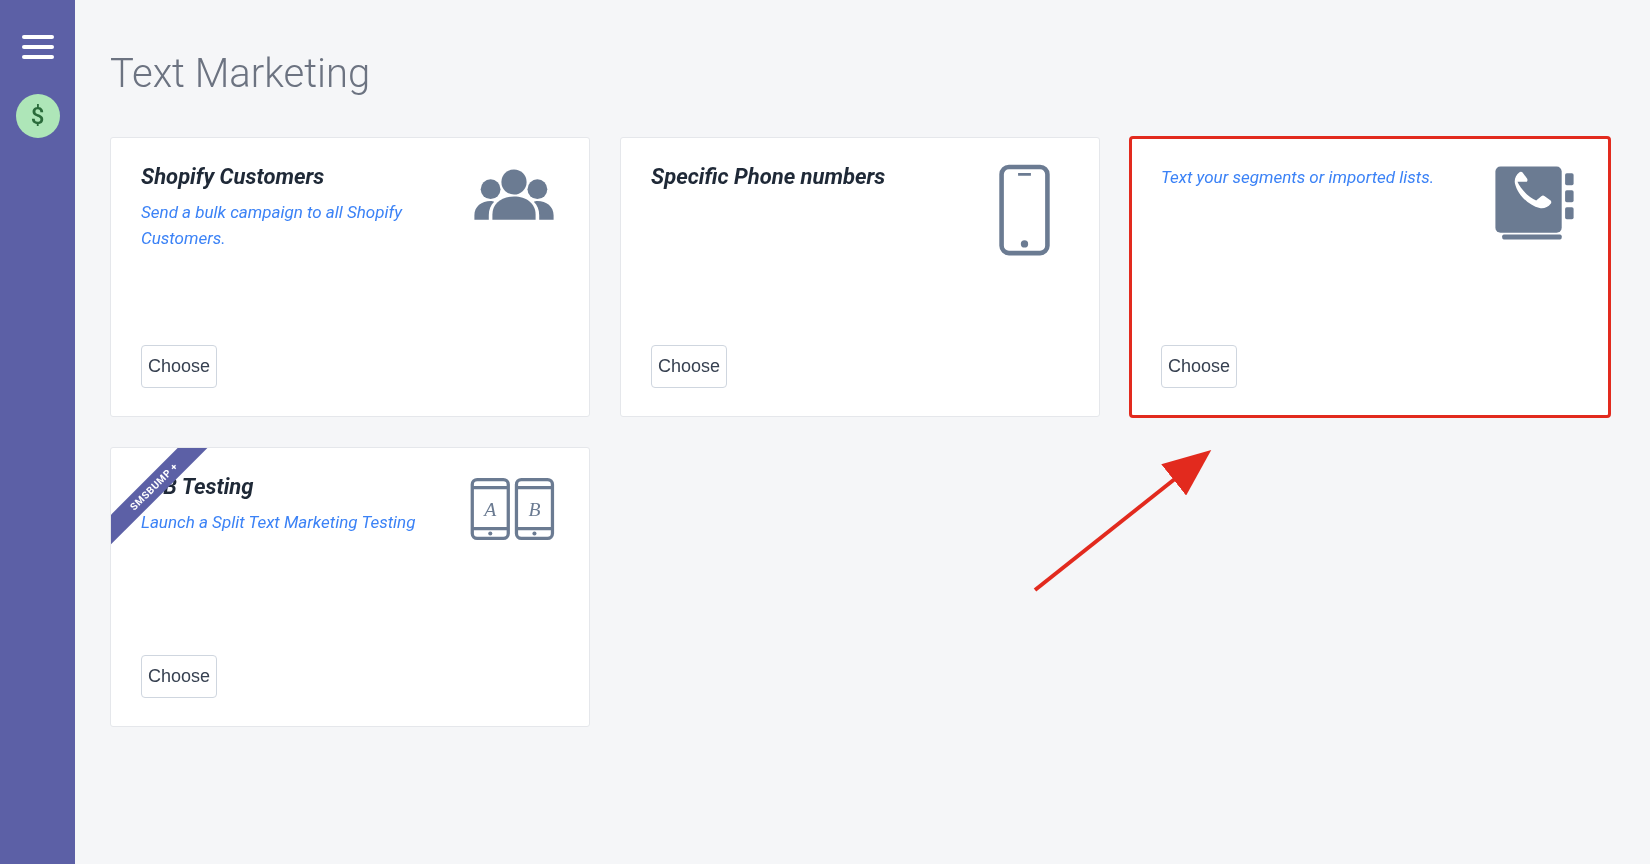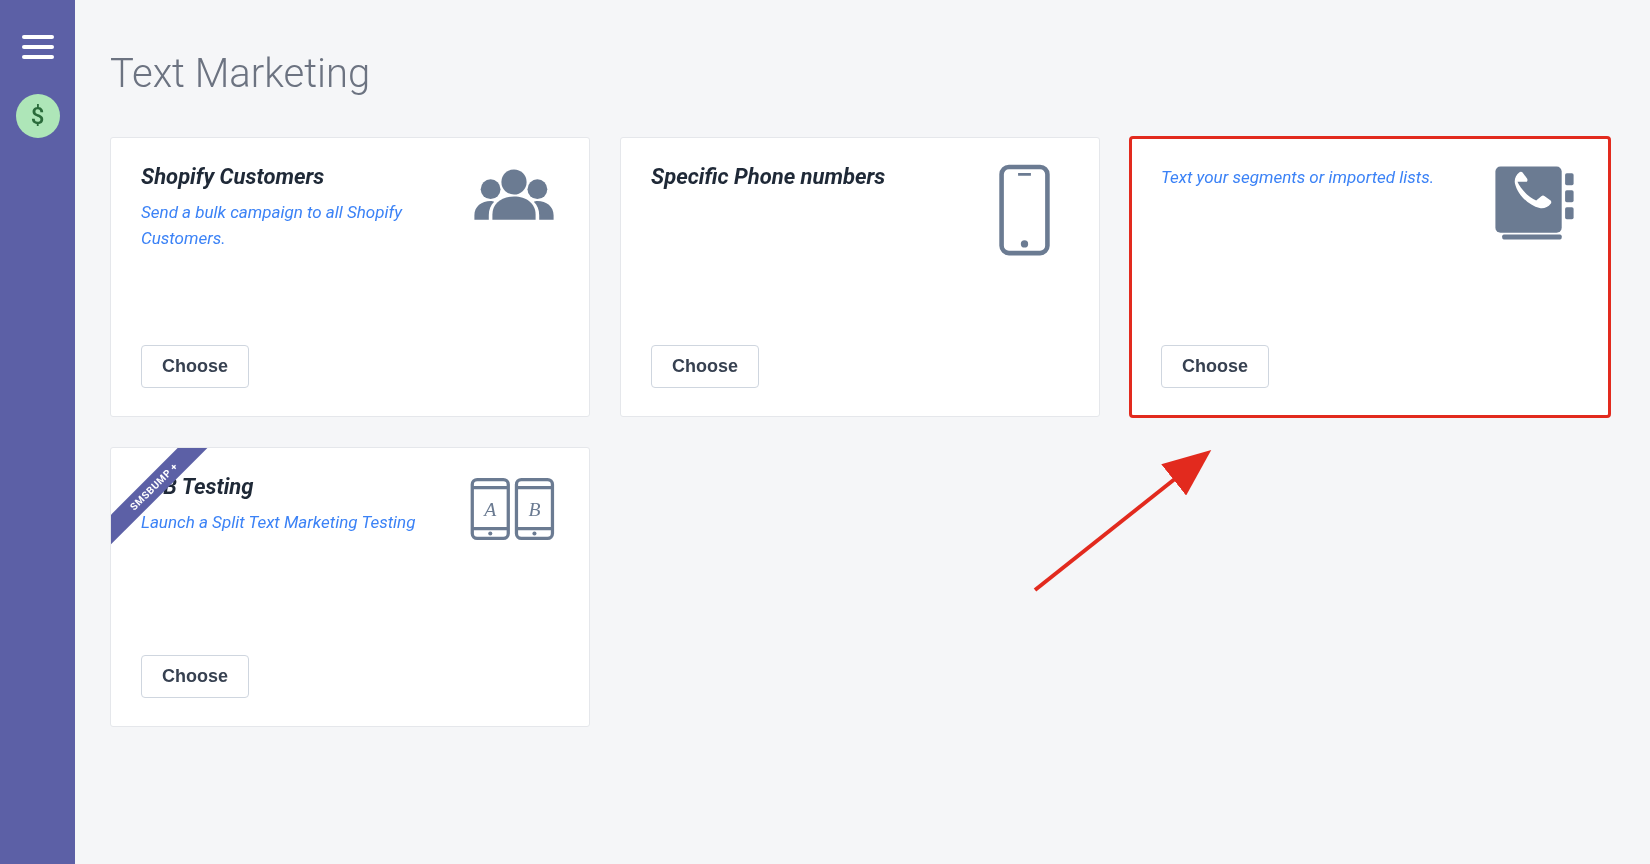--- a/index.html
+++ b/index.html
@@ -104,25 +104,24 @@
       color: #6b7b92;
       display: flex;
       align-items: flex-start;
       justify-content: center;
     }
     .card-footer { margin-top: auto; padding-top: 20px; }
     .choose-btn {
       background: #fff;
       border: 1px solid #cfd6df;
       border-radius: 4px;
-      padding: 10px 20px;
+      padding: 10px 6px;
       font-size: 18px;
       color: #374151;
       cursor: pointer;
-      font-weight: bold;
     }
     .ribbon {
       position: absolute;
       top: 0;
       left: 0;
       width: 110px;
       height: 110px;
       overflow: hidden;
       pointer-events: none;
     }

